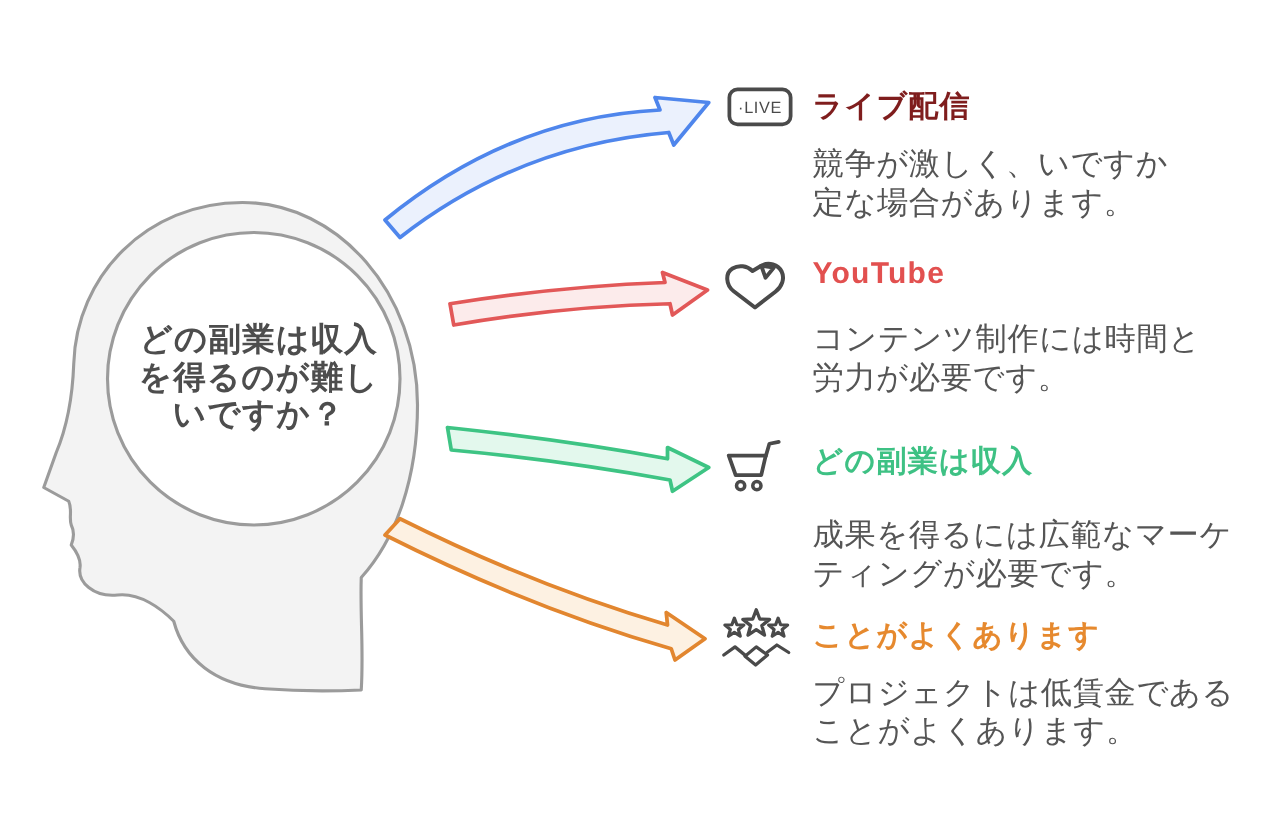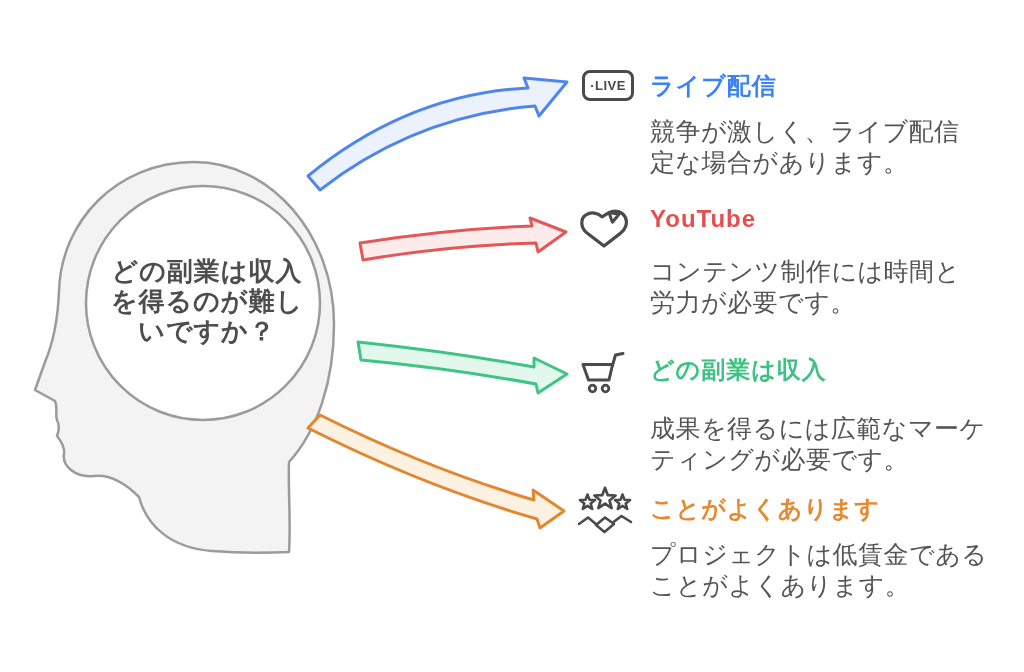--- a/index.html
+++ b/index.html
@@ -14,29 +14,29 @@
     color:#4d4d4d;white-space:pre-line;letter-spacing:1px;
   }
   .item-title{
     position:absolute;left:650px;font-weight:bold;font-size:24px;line-height:30px;
     letter-spacing:1px;white-space:nowrap;
   }
   .item-desc{
     position:absolute;left:650px;width:350px;font-size:25px;line-height:31px;
     color:#555555;white-space:pre-line;letter-spacing:0.5px;
   }
-  .c-blue{color:#3b82f6;}
+  .c-blue{color:#7f1d1d;}
   .c-red{color:#e2504f;}
   .c-green{color:#3ec184;}
   .c-orange{color:#e6892e;}
   .live-badge{
     position:absolute;left:582px;top:70px;width:46px;height:25px;
     border:3px solid #4a4a4a;border-radius:8px;
     display:flex;align-items:center;justify-content:center;
-    font-weight:bold;font-size:13px;letter-spacing:0.5px;color:#4a4a4a;white-space:nowrap;
+    font-weight:normal;font-size:13px;letter-spacing:0.5px;color:#4a4a4a;white-space:nowrap;
   }
   .icon-svg{position:absolute;}
 </style>
 </head>
 <body>
 
 <div class="canvas">
 
   <svg id="diagram-svg" width="1024" height="672" viewBox="0 0 1024 672">
 
@@ -64,21 +64,21 @@
     <path d="M 358 342 Q 452 352 534 367 L 534 358 L 567 374 L 538 393 L 536 384 Q 448 368 361 360 Z" fill="#e3f8ed" stroke="#3ec484" stroke-width="3" stroke-linejoin="round"></path>
     <path d="M 320 415 Q 428 469 534 500 L 533 490 L 564 511 L 540 528 L 537 519 Q 423 486 308 428 Z" fill="#fdf1e2" stroke="#e2862f" stroke-width="3" stroke-linejoin="round"></path>
   </svg>
 
   <div class="question">どの副業は収入
 を得るのが難し
 いですか？</div>
 
   <div class="live-badge">·LIVE</div>
   <div class="item-title c-blue" style="top:71px;">ライブ配信</div>
-  <div class="item-desc" style="top:116px;">競争が激しく、ライブ配信
+  <div class="item-desc" style="top:116px;">競争が激しく、いですか
 定な場合があります。</div>
 
   <svg class="icon-svg" style="left:576px;top:205px;" width="58" height="46" viewBox="0 0 58 46">
     <path d="M 28 41 L 11 28 C 4.5 23 4 13.5 10 9.8 C 15 6.7 21.5 7.6 26 11.8
              L 33 7.6 C 39 4.4 46.5 6.6 49.3 12.2 C 52 17.8 49.6 24.4 44.3 28.4 L 28 41 Z" fill="none" stroke="#4a4a4a" stroke-width="3.2" stroke-linejoin="round"></path>
     <path d="M 33 7.6 L 43 9.2 L 36.4 17.2 Z" fill="none" stroke="#4a4a4a" stroke-width="3" stroke-linejoin="round"></path>
   </svg>
   <div class="item-title c-red" style="top:204px;">YouTube</div>
   <div class="item-desc" style="top:256px;">コンテンツ制作には時間と
 労力が必要です。</div>

